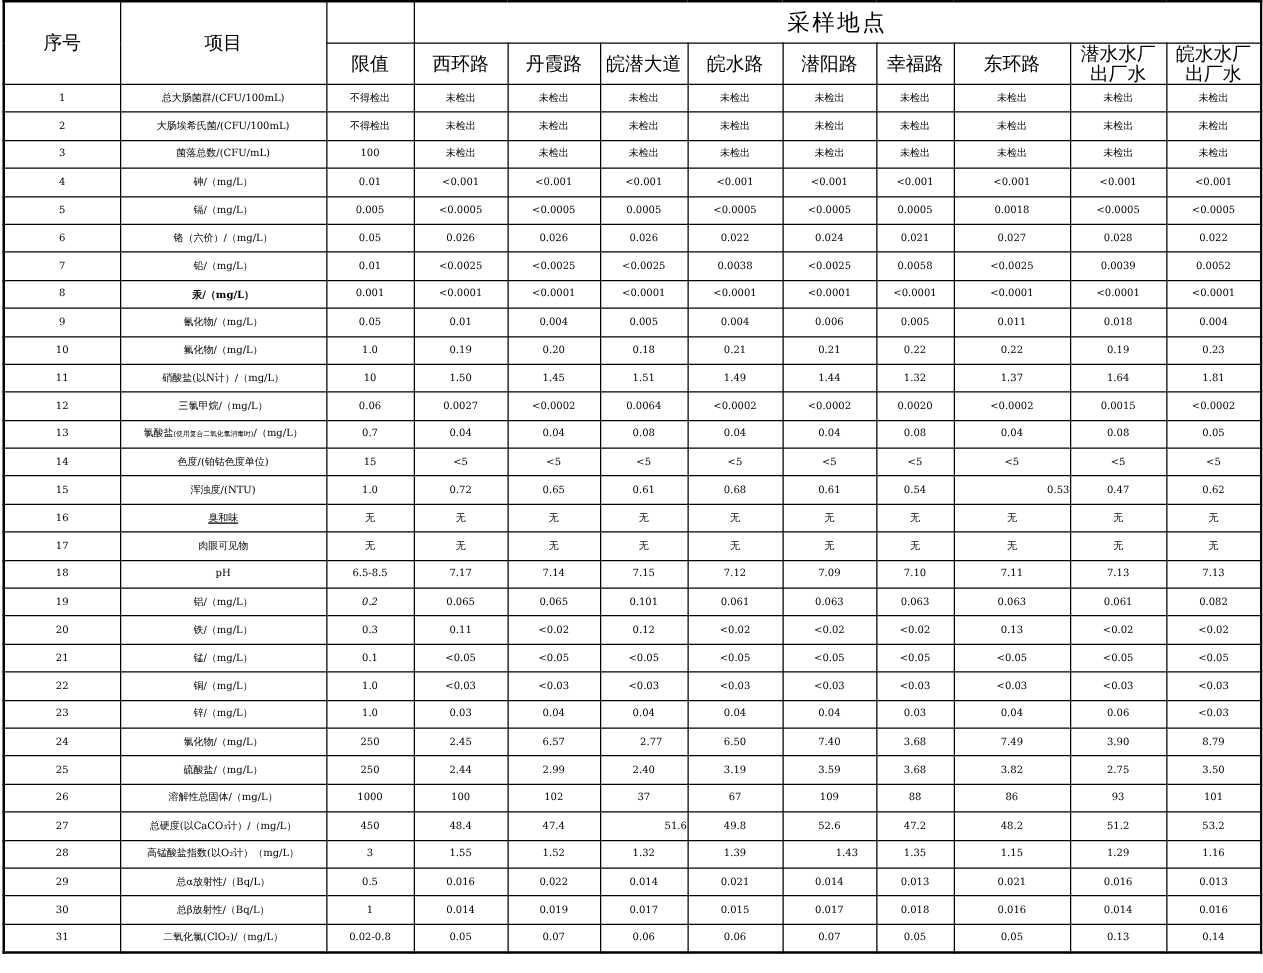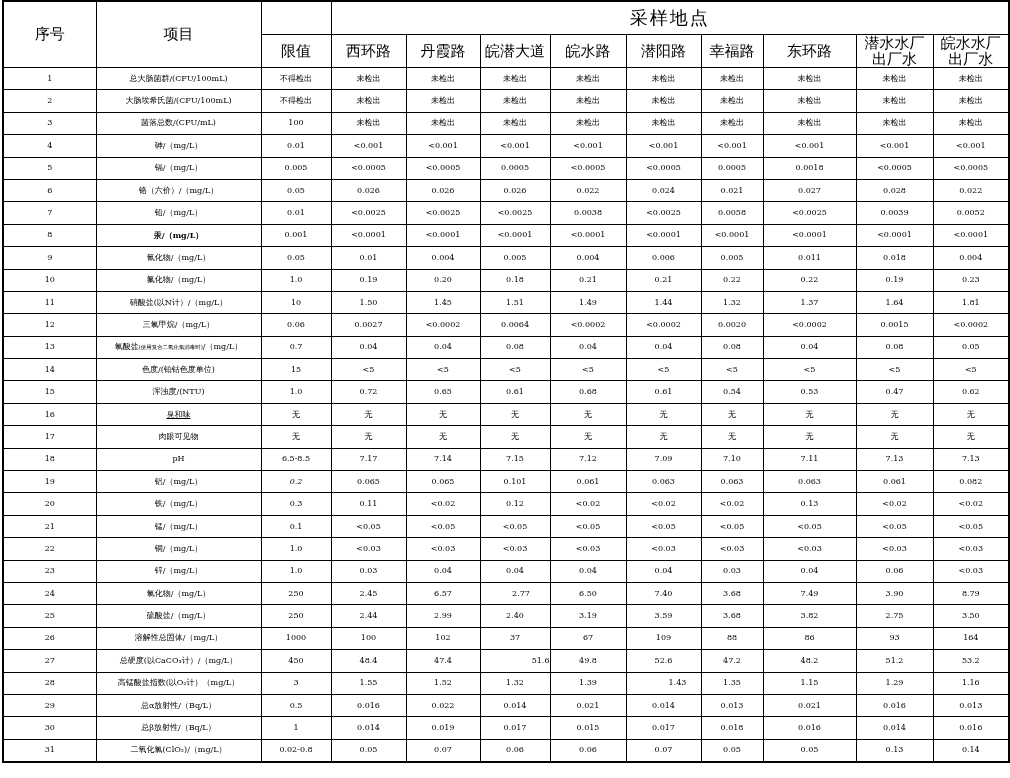--- a/index.html
+++ b/index.html
@@ -628,21 +628,21 @@
           <td>
             <div class="fit" style="font-size: 8px;">0.68</div>
           </td>
           <td>
             <div class="fit" style="font-size: 8px;">0.61</div>
           </td>
           <td>
             <div class="fit" style="font-size: 8px;">0.54</div>
           </td>
           <td>
-            <div class="fit" style="font-size: 8px;">0.53</div>
+            <div class="fit" style="font-size: 8px; text-align: right;">0.53</div>
           </td>
           <td>
             <div class="fit" style="font-size: 8px;">0.47</div>
           </td>
           <td>
             <div class="fit" style="font-size: 8px;">0.62</div>
           </td>
         </tr>
         <tr>
           <td>
@@ -1052,21 +1052,21 @@
           <td>
             <div class="fit" style="font-size: 8px;">88</div>
           </td>
           <td>
             <div class="fit" style="font-size: 8px;">86</div>
           </td>
           <td>
             <div class="fit" style="font-size: 8px;">93</div>
           </td>
           <td>
-            <div class="fit" style="font-size: 8px;">164</div>
+            <div class="fit" style="font-size: 8px;">101</div>
           </td>
         </tr>
         <tr>
           <td>
             <div class="fit" style="font-size: 8px;">27</div>
           </td>
           <td class="item-cell">
             <div class="fit" style="font-size: 8px;">总硬度(以CaCO₃计）/（mg/L）</div>
           </td>
           <td>

